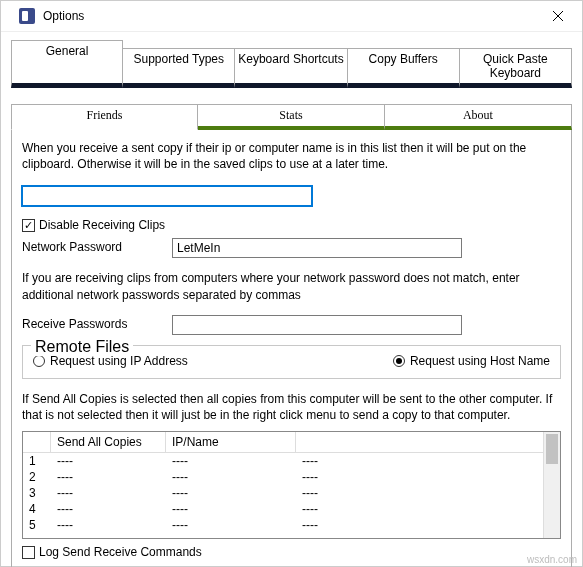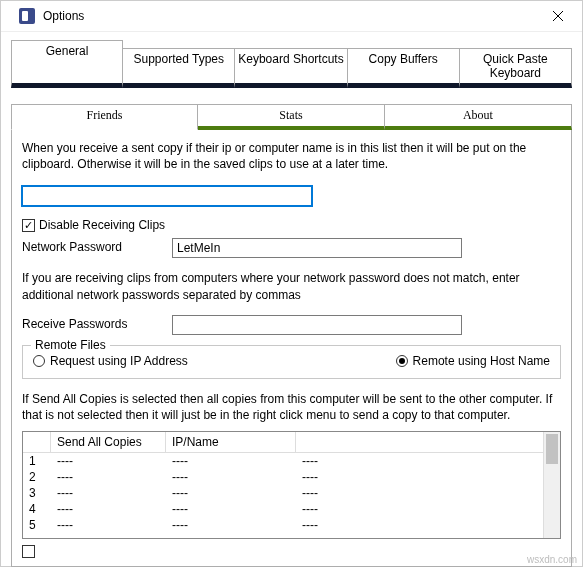--- a/index.html
+++ b/index.html
@@ -30,21 +30,21 @@
 .form-row.alignc { align-items: flex-start; }
 .lbl { width: 150px; font-size: 12px; line-height: 1.25; padding-top: 2px; }
 .fld { flex: 1; }
 input[type=text].txt { width: 100%; max-width: 290px; height: 20px; border: 1px solid #7a7a7a; padding: 1px 4px; font-family: inherit; font-size: 12px; }
 input[type=text].txt.focus { border: 1px solid #0078d7; outline: 1px solid #0078d7; }
 .chkrow { margin-top: 12px; display: flex; align-items: center; gap: 4px; }
 .chkbox { width: 13px; height: 13px; border: 1px solid #333; display: inline-flex; align-items: center; justify-content: center; background: #fff; cursor: pointer; }
 .chkbox.checked::after { content: "✓"; font-size: 11px; line-height: 1; color: #000; }
 .note { font-size: 12px; line-height: 1.35; margin: 6px 0 12px 0; }
 .groupbox { border: 1px solid #c8c8c8; padding: 8px 10px 10px 10px; position: relative; margin-top: 4px; }
-.groupbox .legend { position: absolute; top: -8px; left: 8px; background: #fff; padding: 0 4px; font-size: 12px; }
+.groupbox .legend { position: absolute; top: -8px; left: 8px; background: #fff; padding: 0 4px; font-size: 16px; }
 .radios { display: flex; gap: 60px; align-items: center; justify-content: space-between; }
 .radio { display: flex; align-items: center; gap: 5px; cursor: pointer; }
 .rdot { width: 12px; height: 12px; border: 1px solid #333; border-radius: 50%; display: inline-flex; align-items: center; justify-content: center; background: #fff; }
 .rdot.sel::after { content: ""; width: 6px; height: 6px; background: #000; border-radius: 50%; }
 .para2 { font-size: 12px; line-height: 1.35; margin: 12px 0 8px 0; }
 .gridwrap { border: 1px solid #888; display: flex; height: 108px; }
 .grid { flex: 1; overflow: hidden; }
 .ghead { display: flex; background: #fff; border-bottom: 1px solid #ddd; }
 .ghead .gc { border-right: 1px solid #ddd; padding: 3px 6px; font-size: 12px; background: #fff; }
 .gbody .gr { display: flex; }
@@ -126,21 +126,21 @@
 
       <div class="groupbox">
         <div class="legend">Remote Files</div>
         <div class="radios">
           <div class="radio">
             <span class="rdot"></span>
             <span>Request using IP Address</span>
           </div>
           <div class="radio">
             <span class="rdot sel"></span>
-            <span>Remote using Host Name</span>
+            <span>Request using Host Name</span>
           </div>
         </div>
       </div>
 
       <div class="para2">If Send All Copies is selected then all copies from this computer will be sent to the other computer.  If that is not selected then it will just be in the right click menu to send a copy to that computer.</div>
 
       <div class="gridwrap">
         <div class="grid">
           <div class="ghead">
             <div class="gc rn"></div>
@@ -180,20 +180,21 @@
               </div>
             </div>
         </div>
         <div class="vscroll">
           <div class="thumb"></div>
         </div>
       </div>
 
       <div class="logrow">
         <span class="chkbox"></span>
+        <span>Log Send Receive Commands</span>
       </div>
 
     </div>
 
     <div class="buttons">
       <button class="btn primary">OK</button>
       <button class="btn">Cancel</button>
     </div>
 
   </div>

